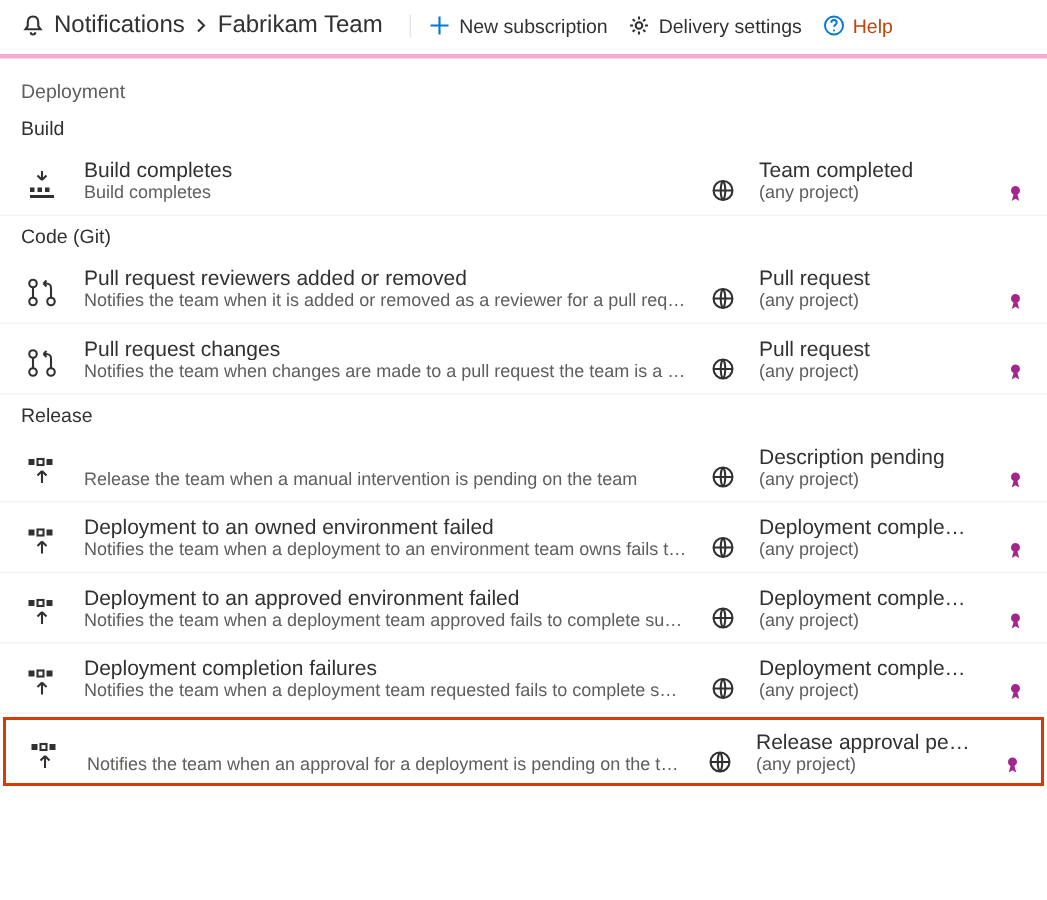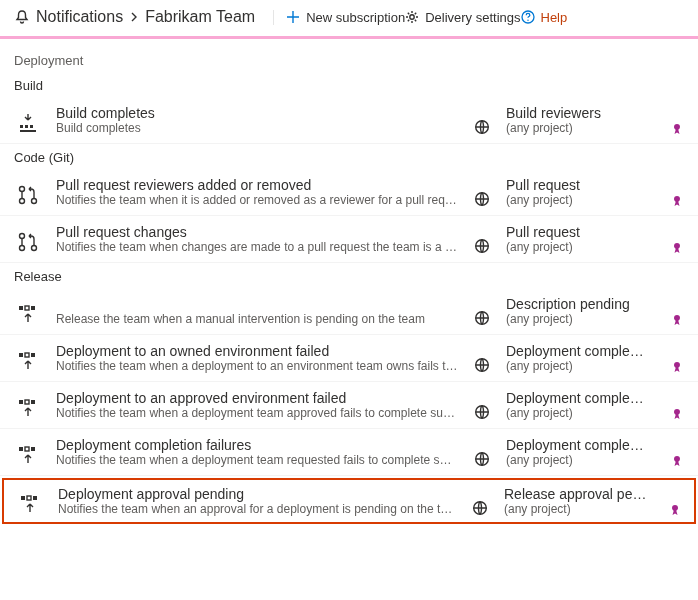--- a/index.html
+++ b/index.html
@@ -24,20 +24,21 @@
     align-items: center;
     gap: 6px;
     font-size: 16px;
     color: #323130;
   }
   .breadcrumb svg { flex-shrink: 0; }
   .bc-sep { color: #a19f9d; font-size: 14px; }
   .toolbar {
     display: flex;
     align-items: center;
+    gap: 14px;
     margin-left: 10px;
     padding-left: 12px;
     border-left: 1px solid #e5e5e5;
     font-size: 13px;
   }
   .tool-item {
     display: flex;
     align-items: center;
     gap: 6px;
     color: #323130;
@@ -178,21 +179,21 @@
         <div class="row-title">Build completes</div>
         <div class="row-desc">Build completes</div>
       </div>
       <div class="row-globe">
   <svg width="16" height="16" viewBox="0 0 16 16">
           <circle class="icon-stroke" stroke="#605e5c" cx="8" cy="8" r="6.3"></circle>
           <path class="icon-stroke" stroke="#605e5c" d="M1.7 8h12.6M8 1.7c2 2 2 10.6 0 12.6M8 1.7c-2 2-2 10.6 0 12.6"></path>
         </svg>
 </div>
       <div class="row-right">
-        <div class="row-right-title">Build reviewers</div>
+        <div class="row-right-title">Team completed</div>
         <div class="row-right-sub">(any project)</div>
       </div>
       <div class="row-badge">
   <svg width="12" height="12" viewBox="0 0 12 12">
           <path fill="#a4268c" d="M6 1a3 3 0 00-3 3c0 1.2.7 2.2 1.7 2.7L3.5 11 6 9.5 8.5 11 7.3 6.7A3 3 0 009 4a3 3 0 00-3-3z"></path>
         </svg>
 </div>
     </div>
     <div class="group-label">Code (Git)</div>
     <div class="row">
@@ -372,21 +373,20 @@
     <div class="row highlight">
       <div class="row-icon">
   <svg width="24" height="24" viewBox="0 0 24 24">
           <rect class="icon-fill" x="3" y="4" width="4" height="4"></rect>
           <rect class="icon-stroke" x="9" y="4" width="4" height="4"></rect>
           <rect class="icon-fill" x="15" y="4" width="4" height="4"></rect>
           <path class="icon-stroke" stroke-width="1.6" d="M12 20v-8m0 0l-3 3m3-3l3 3"></path>
         </svg>
 </div>
       <div class="row-main">
-        <div class="row-title">Deployment approval pending</div>
         <div class="row-desc">Notifies the team when an approval for a deployment is pending on the team</div>
       </div>
       <div class="row-globe">
   <svg width="16" height="16" viewBox="0 0 16 16">
           <circle class="icon-stroke" stroke="#605e5c" cx="8" cy="8" r="6.3"></circle>
           <path class="icon-stroke" stroke="#605e5c" d="M1.7 8h12.6M8 1.7c2 2 2 10.6 0 12.6M8 1.7c-2 2-2 10.6 0 12.6"></path>
         </svg>
 </div>
       <div class="row-right">
         <div class="row-right-title">Release approval pe…</div>

